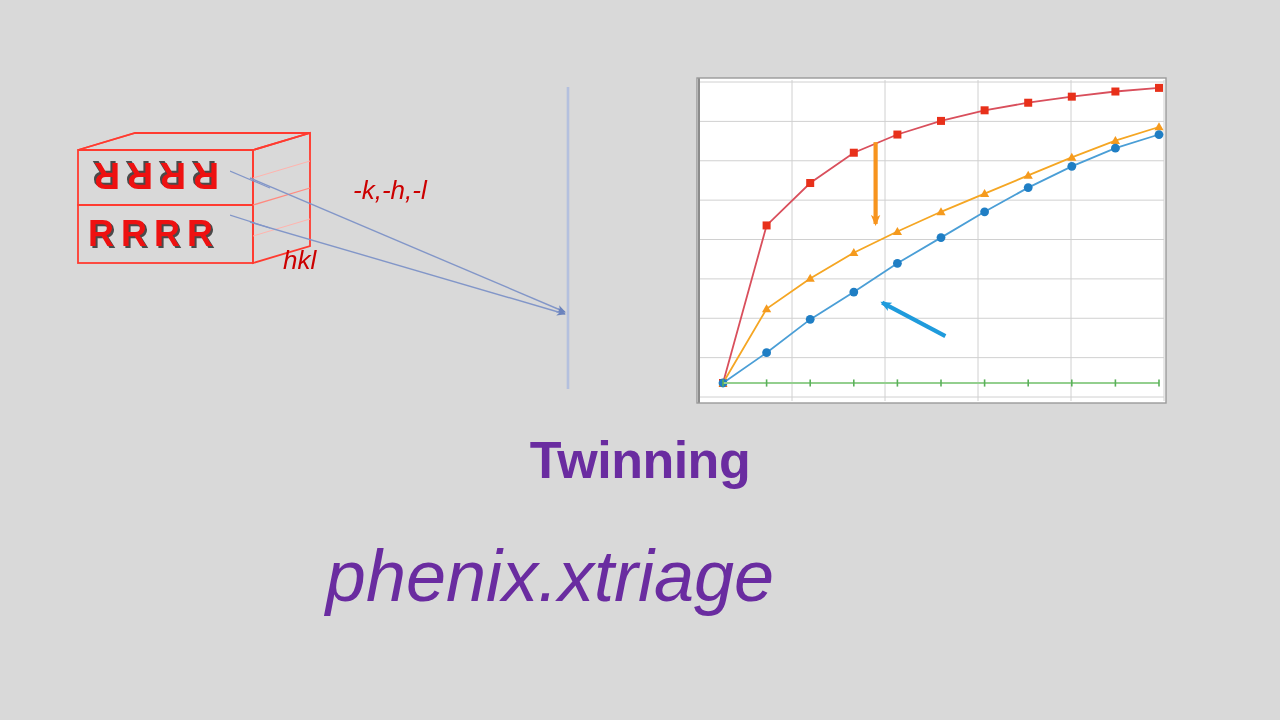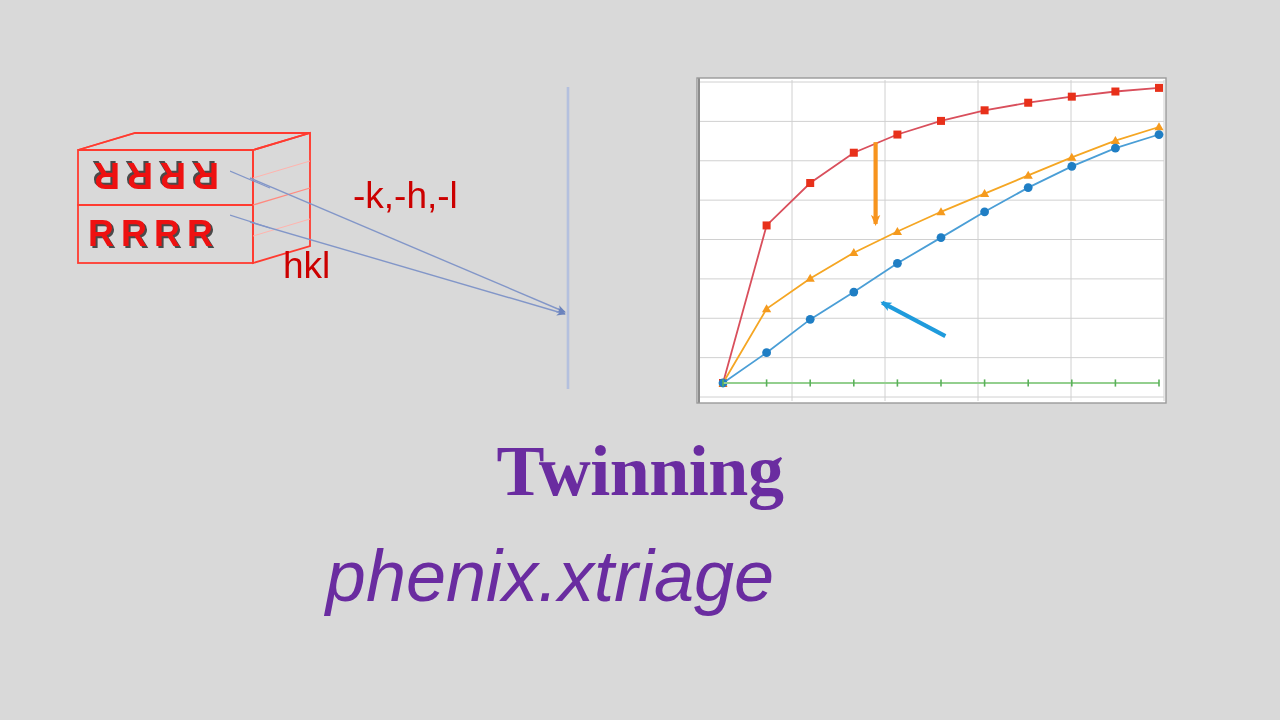--- a/index.html
+++ b/index.html
@@ -52,22 +52,23 @@
   #r-row-bottom {
     left: 28px;
     top: 85px;
     font-size: 36px;
   }
 
   .redlabel {
     position: absolute;
     color: #cc0000;
     font-family: "Liberation Sans", sans-serif;
-    font-size: 37px;
+    font-size: 26px;
     white-space: nowrap;
+    font-style: italic;
   }
   #label-nkhl { left: 353px; top: 175px; }
   #label-hkl  { left: 283px; top: 245px; text-align: center; }
 
   
   #center-arrows {
     position: absolute;
     left: 230px;
     top: 70px;
     width: 360px;
@@ -82,22 +83,22 @@
     width: 480px;
     height: 340px;
   }
 
   
   #title-main {
     position: absolute;
     left: 0; top: 430px;
     width: 1280px;
     text-align: center;
-    font-family: Liberation Serif, serif;
-    font-size: 72px;
+    font-family: Liberation Sans, sans-serif;
+    font-size: 52px;
     font-weight: bold;
     color: #6a2ca0;
     letter-spacing: -0.5px;
   }
   #title-sub {
     position: absolute;
     left: 0; top: 535px;
     width: 1100px;
     text-align: center;
     font-family: "Liberation Sans", sans-serif;

